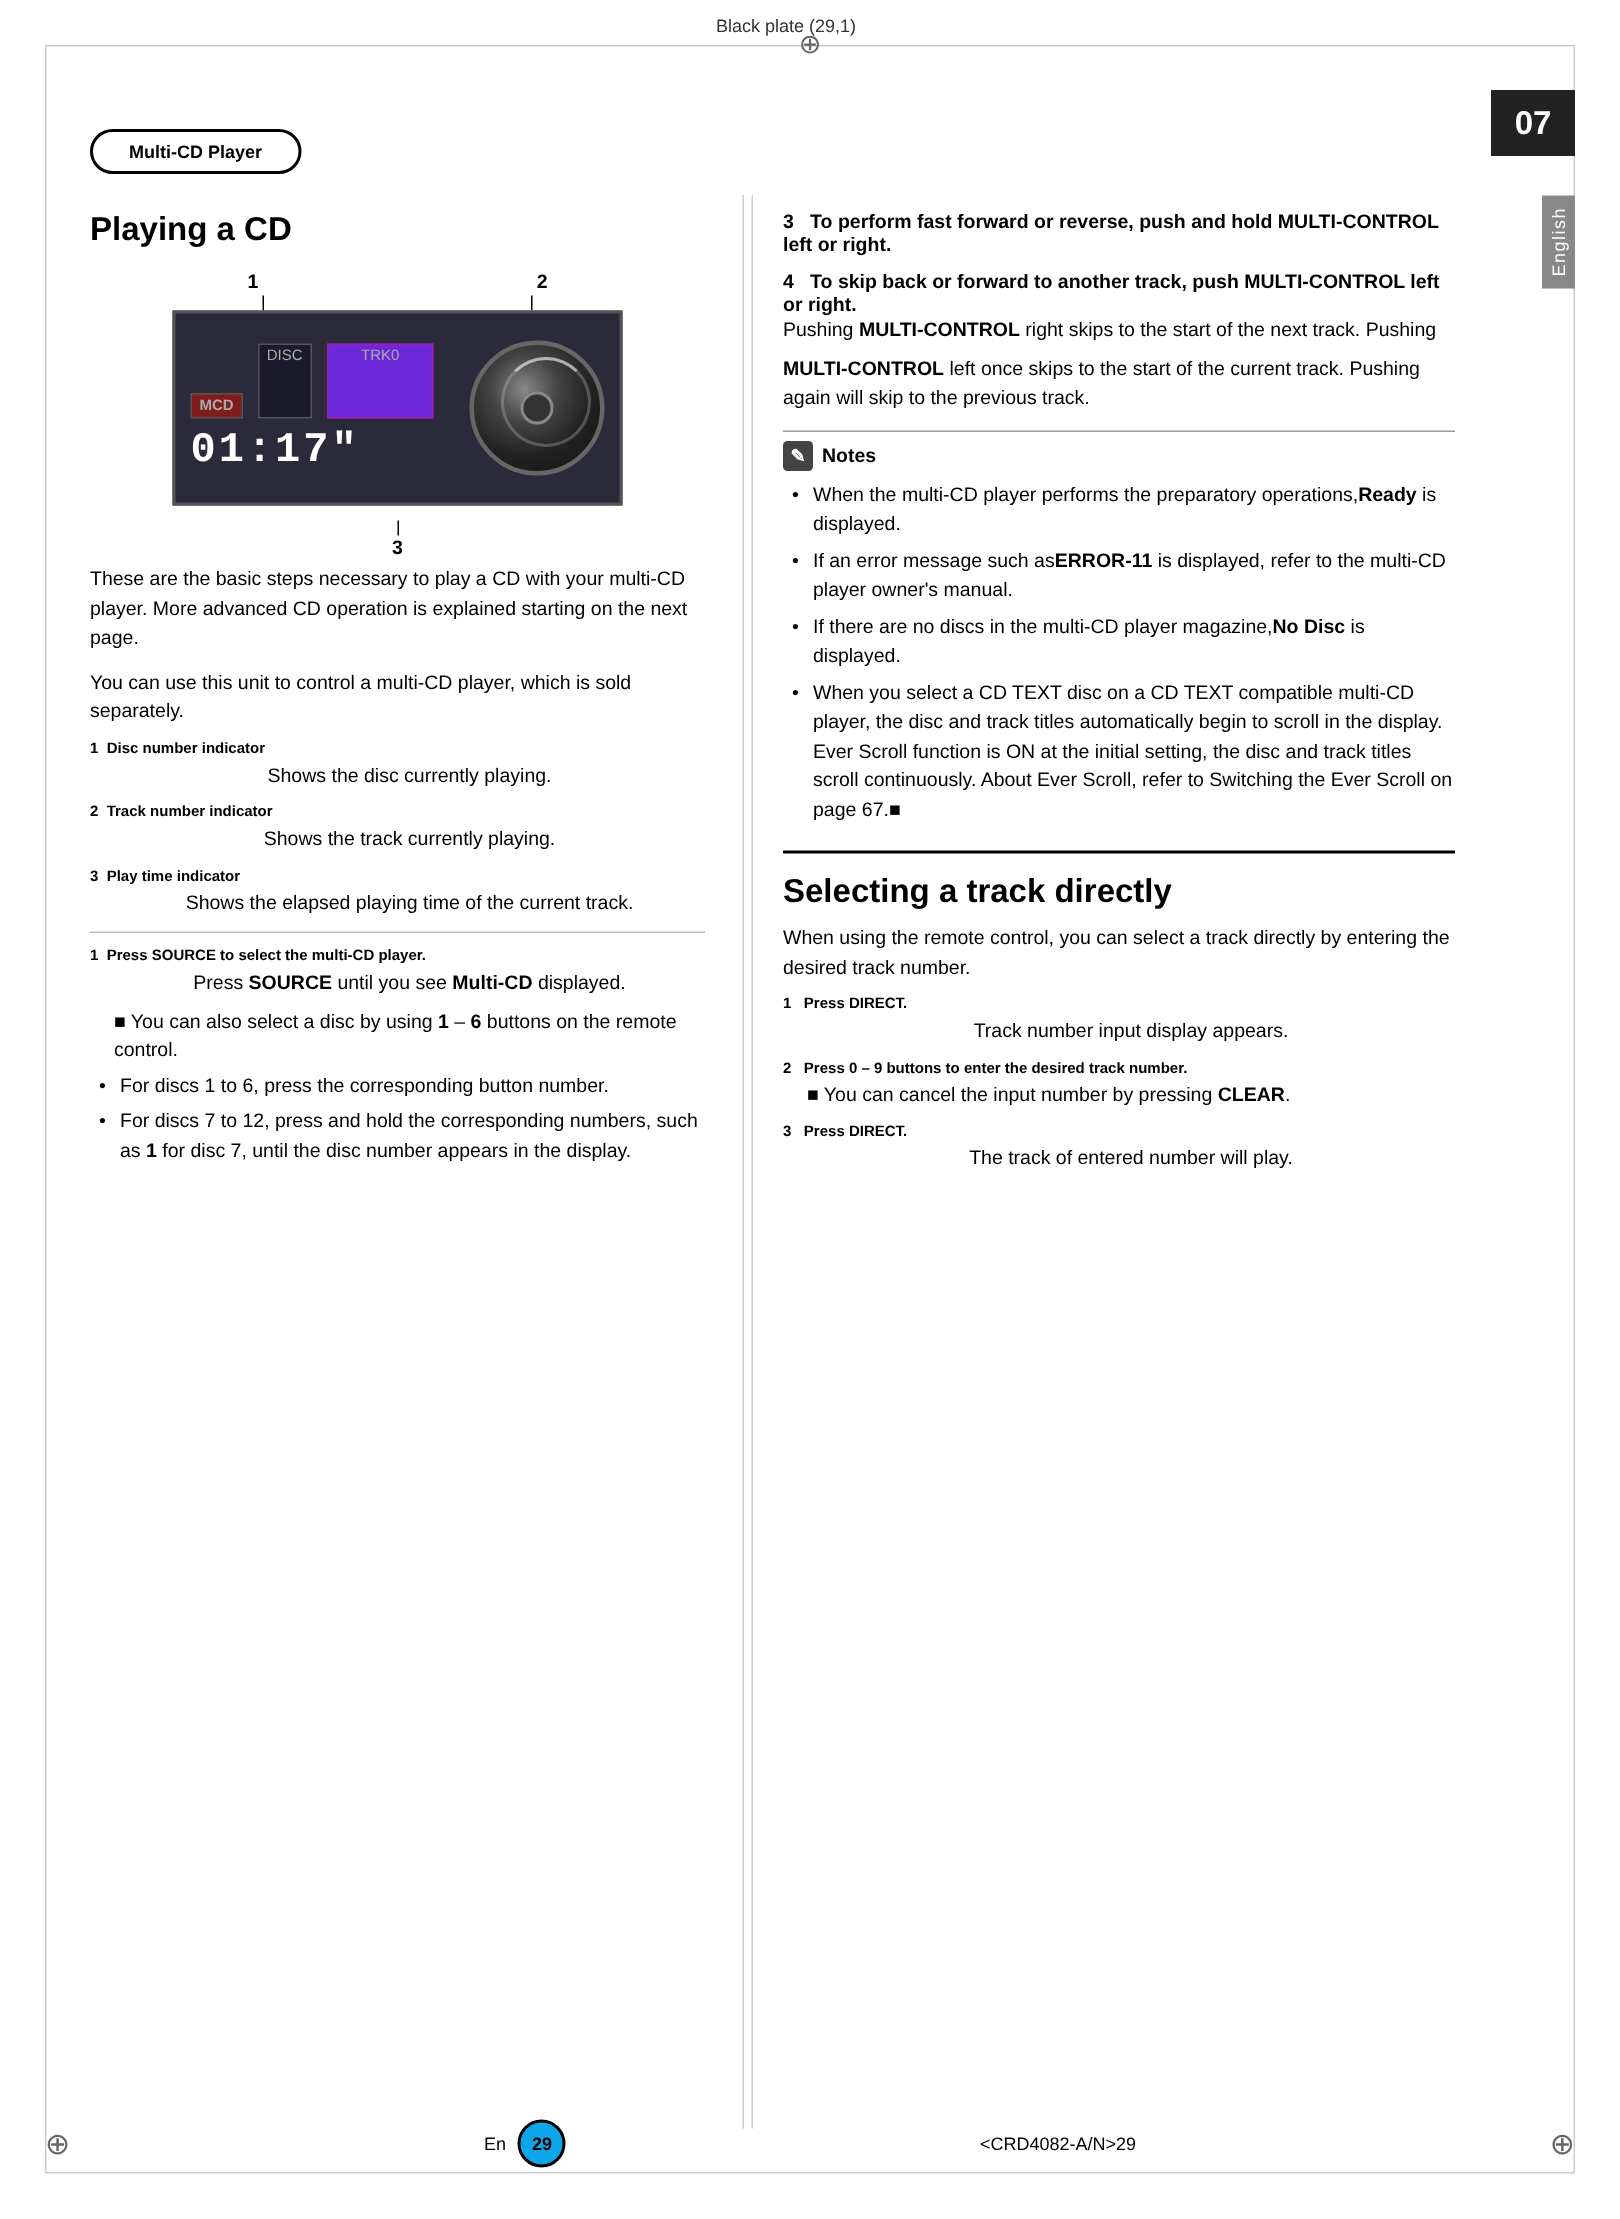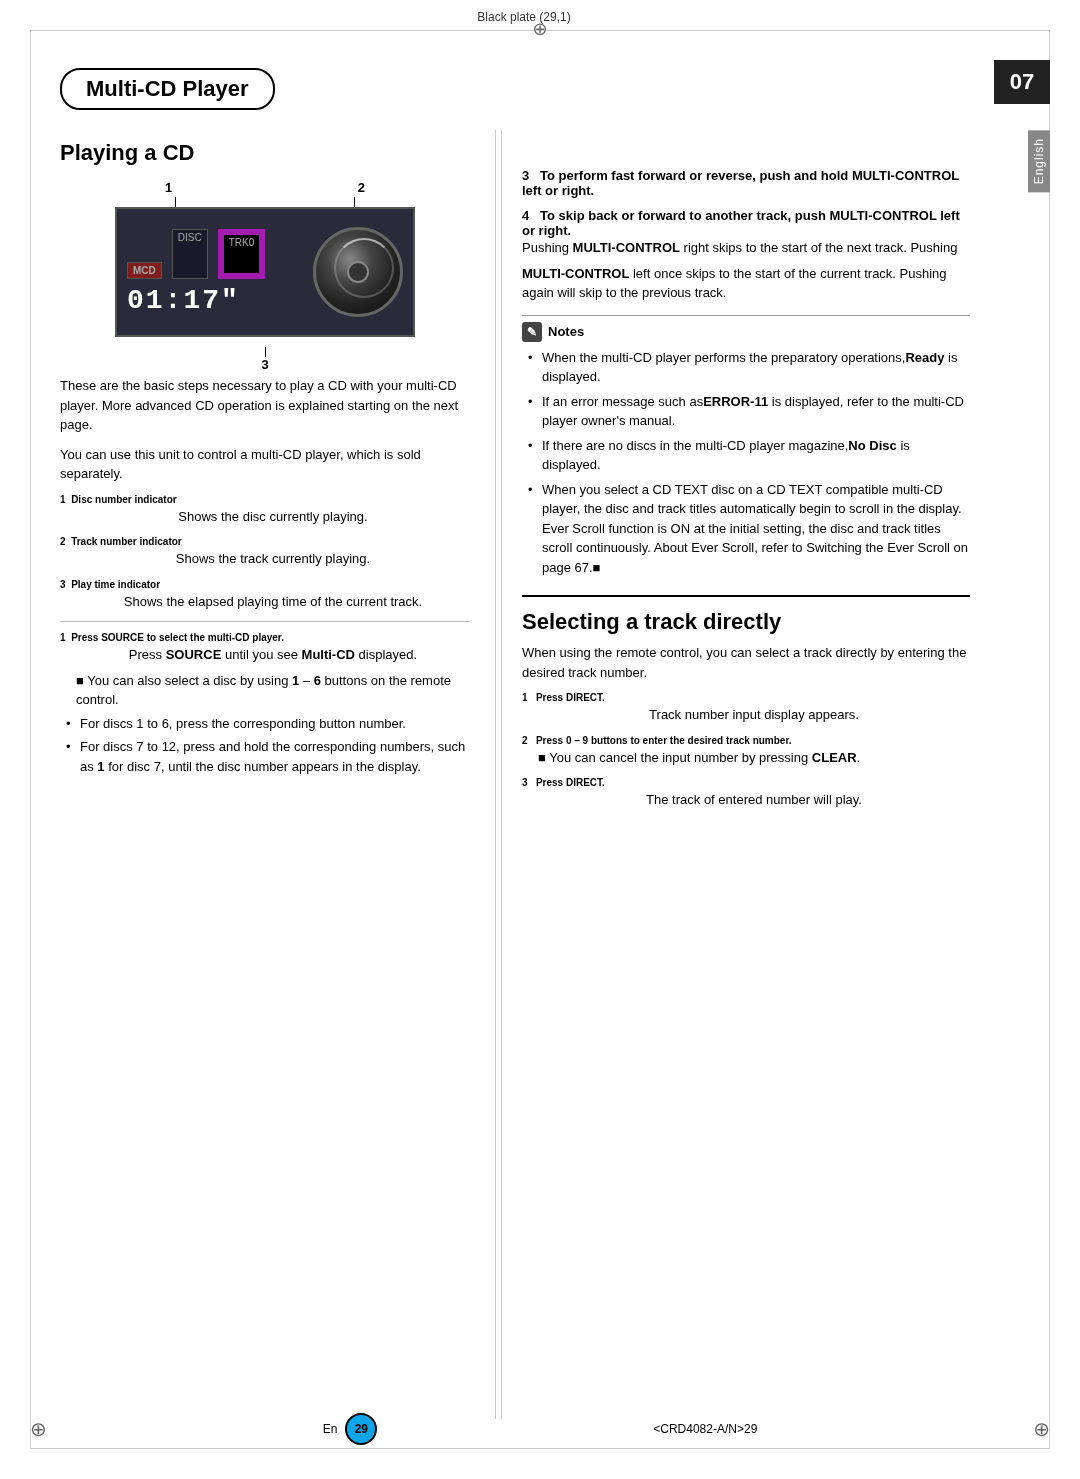--- a/index.html
+++ b/index.html
@@ -66,26 +66,26 @@
       font-size: 12px;
       background: #888;
       color: #fff;
       padding: 8px 4px;
       letter-spacing: 1px;
     }
 
     
     .multi-cd-header {
       position: absolute;
-      top: 68px;
+      top: 86px;
       left: 60px;
       border: 2px solid #000;
       border-radius: 20px;
       padding: 6px 24px;
-      font-size: 22px;
+      font-size: 12px;
       font-weight: bold;
     }
 
     
     .main-content {
       position: absolute;
       top: 130px;
       left: 30px;
       right: 90px;
       bottom: 60px;
@@ -144,25 +144,25 @@
       margin-top: 33px;
     }
     .cd-disc-label {
       background: #1a1a2a;
       color: #aaa;
       font-size: 10px;
       padding: 2px 5px;
       border: 1px solid #555;
     }
     .cd-trk-label {
-      background: #000000;
+      background: #6d28d9;
       color: #aaa;
       font-size: 10px;
-      padding: 2px 5px;
-      border: 6px solid #a21caf;
+      padding: 2px 22px;
+      border: 1px solid #a21caf;
     }
     .cd-time-display {
       color: #fff;
       font-size: 28px;
       font-weight: bold;
       font-family: 'Courier New', monospace;
       letter-spacing: 2px;
     }
     .cd-disc-art {
       width: 90px;
@@ -406,21 +406,21 @@
     <p class="square-bullet step-text">You can also select a disc by using <strong>1</strong> – <strong>6</strong> buttons on the remote control.</p>
     <div class="bullet-item">For discs 1 to 6, press the corresponding button number.</div>
     <div class="bullet-item">For discs 7 to 12, press and hold the corresponding numbers, such as <strong>1</strong> for disc 7, until the disc number appears in the display.</div>
 
   </div>
 
   <div class="col-divider"></div>
 
   <div class="right-col">
 
-    <div style="margin-bottom:10px;margin-top:28px;">
+    <div style="margin-bottom:10px;">
       <p class="step-bold">3 &nbsp; To perform fast forward or reverse, push and hold MULTI-CONTROL left or right.</p>
     </div>
 
     <div style="margin-bottom:10px;">
       <p class="step-bold">4 &nbsp; To skip back or forward to another track, push MULTI-CONTROL left or right.</p>
       <p class="step-text">Pushing <strong>MULTI-CONTROL</strong> right skips to the start of the next track. Pushing</p>
       <p class="step-text"><strong>MULTI-CONTROL</strong> left once skips to the start of the current track. Pushing again will skip to the previous track.</p>
     </div>
 
     <div class="notes-box">

